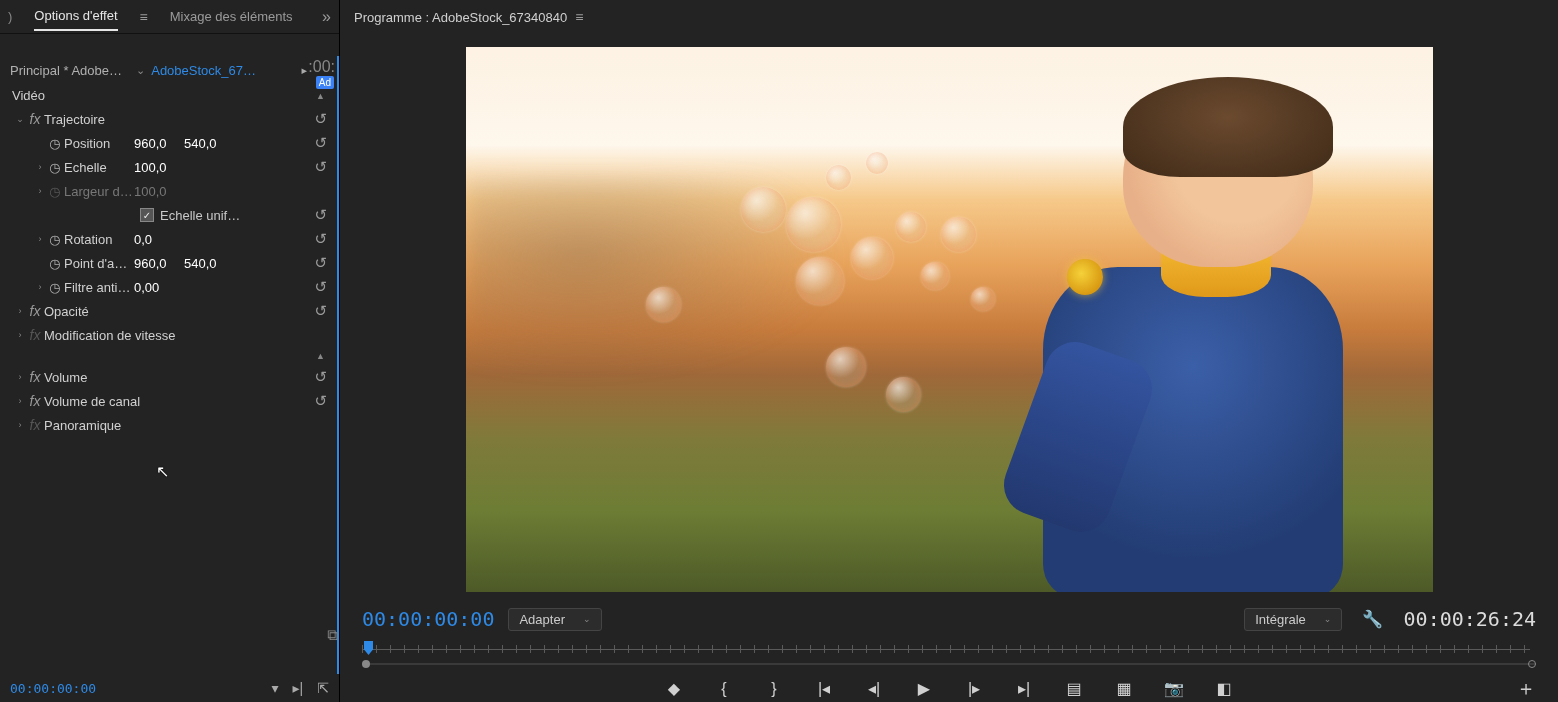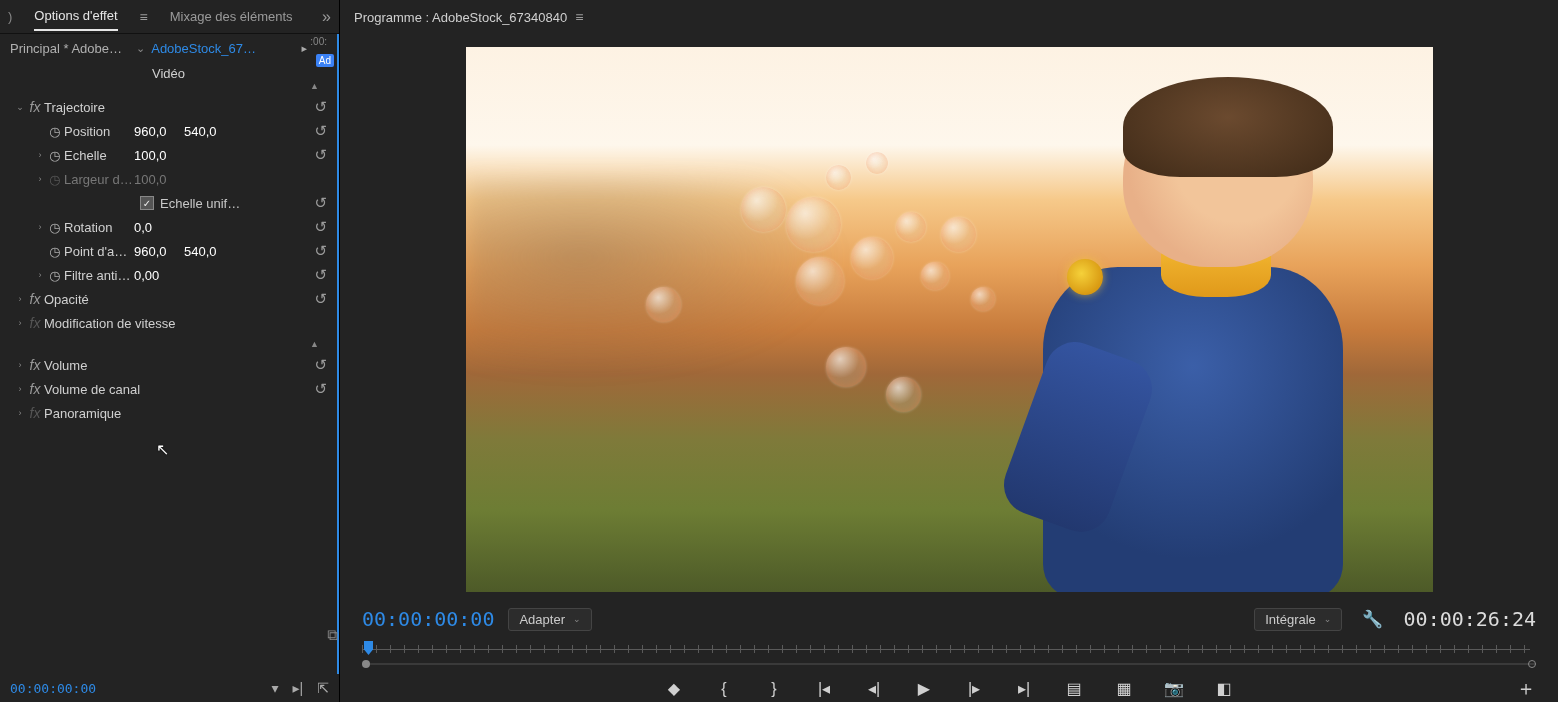--- a/index.html
+++ b/index.html
@@ -12,23 +12,23 @@
 .tab.active { color:#e6e6e6; border-bottom:2px solid #e6e6e6; }
 .tab-menu { color:#9a9a9a; font-size:14px; }
 .tabs-expand { margin-left:auto; color:#9a9a9a; font-size:16px; }
 
 .crumb { display:flex; align-items:center; padding:6px 10px; height:28px; gap:6px; position:relative; }
 .crumb .c1 { color:#b0b0b0; max-width:120px; overflow:hidden; text-overflow:ellipsis; white-space:nowrap; }
 .crumb .chev { color:#8a8a8a; font-size:11px; }
 .crumb .c2 { color:#2e8ae6; }
 .crumb .play { position:absolute; right:30px; color:#aaa; font-size:11px; }
 .mini-head { background:#3b82f6; color:#fff; font-size:10px; padding:1px 3px; border-radius:2px; }
-.effects-body { position:relative; flex:1; border-right:2px solid #2e8ae6; }
-
-.section-header { display:flex; align-items:center; padding:4px 18px; color:#d0d0d0; cursor:pointer; font-weight:normal;flex-direction:column; }
+.effects-body { position:relative; flex:1; border-right:2px solid #2e8ae6;margin-top:22px; }
+
+.section-header { display:flex; align-items:center; padding:4px 12px; color:#d0d0d0; cursor:pointer; font-weight:normal; }
 .section-header .label-t { flex:1; }
 .section-header .tri { font-size:9px; color:#888; margin-left:auto; }
 
 .prop { display:flex; align-items:center; height:24px; padding:0 10px 0 14px; }
 .prop .tw { width:12px; font-size:9px; color:#888; cursor:pointer; text-align:center; }
 .prop .fx { width:18px; font-size:14px; font-style:italic; color:#999; text-align:center; }
 .prop .fx.dim { color:#555; }
 .prop .sw { width:18px; font-size:13px; color:#aaa; text-align:center; }
 .prop .nm { flex:0 0 70px; color:#d0d0d0; overflow:hidden; text-overflow:ellipsis; white-space:nowrap; }
 .prop .nm.dim { color:#777; }
@@ -57,21 +57,21 @@
 .collar { position:absolute; top:155px; right:82px; width:110px; height:55px; background:linear-gradient(#f4b933,#e0991a); border-radius:10px 10px 40% 40%; }
 .jacket { position:absolute; top:180px; right:10px; width:300px; height:330px; background:radial-gradient(circle at 50% 30%, #3b5fa8, #233d74 70%); border-radius:25% 25% 10% 10%; }
 .arm { position:absolute; top:260px; right:220px; width:110px; height:180px; background:linear-gradient(#3454a0,#22386f); border-radius:30px; transform:rotate(20deg);}
 .wand { position:absolute; top:172px; right:250px; width:36px; height:36px; border-radius:50%; background:radial-gradient(circle at 40% 40%,#f5d13a,#d99a12 70%); box-shadow:0 0 8px rgba(245,200,60,.6);}
 .bubble { position:absolute; border-radius:50%; background:radial-gradient(circle at 35% 30%, rgba(255,255,255,.6), rgba(255,255,255,0) 50%), rgba(230,220,200,.2); box-shadow:inset 0 0 8px rgba(255,120,60,.3), 0 0 3px rgba(255,255,255,.3); }
 .b1{top:140px;left:275px;width:45px;height:45px}.b2{top:150px;left:320px;width:55px;height:55px}.b3{top:210px;left:330px;width:48px;height:48px}.b4{top:190px;left:385px;width:42px;height:42px}.b5{top:240px;left:180px;width:35px;height:35px}.b6{top:300px;left:360px;width:40px;height:40px}.b7{top:330px;left:420px;width:35px;height:35px}.b8{top:118px;left:360px;width:25px;height:25px}.b9{top:105px;left:400px;width:22px;height:22px}.b10{top:165px;left:430px;width:30px;height:30px}.b11{top:170px;left:475px;width:35px;height:35px}.b12{top:215px;left:455px;width:28px;height:28px}.b13{top:240px;left:505px;width:24px;height:24px}
 
 .time-row { display:flex; align-items:center; padding:2px 22px; gap:14px; }
 .tc-big { color:#2e8ae6; font-family:monospace; font-size:20px; }
 .tc-big.white { color:#dcdcdc; }
-.sel { background:#2c2c2c; border:1px solid #444; padding:3px 10px; color:#ccc; display:flex; align-items:center; gap:8px; cursor:pointer; border-radius:3px;}
+.sel { background:#2c2c2c; border:1px solid #444; padding:3px 10px; color:#ccc; display:flex; align-items:center; gap:18px; cursor:pointer; border-radius:3px;}
 .sel .dd { font-size:9px; color:#888; }
 .wrench { color:#aaa; font-size:17px; margin:0 6px; }
 .spacer { flex:1; }
 
 .ruler { position:relative; margin:6px 22px 0; height:30px; }
 .ruler-line { position:absolute; top:10px; left:0; right:6px; height:1px; background:#5a5a5a; }
 .ticks { position:absolute; top:6px; left:0; right:6px; height:8px;
   background:repeating-linear-gradient(90deg,#5a5a5a 0,#5a5a5a 1px,transparent 1px,transparent 14px);}
 .playhead { position:absolute; top:2px; left:2px; width:9px; height:14px; background:#2e8ae6; clip-path:polygon(0 0,100% 0,100% 60%,50% 100%,0 60%);}
 .barline { position:absolute; left:0; right:0; top:24px; height:2px; background:#3a3a3a; }
@@ -96,21 +96,21 @@
     <span class="tabs-expand">»</span>
   </div>
 
   <div class="effects-body">
     <div class="crumb">
       <span class="c1">Principal * AdobeSt…</span>
       <span class="chev">⌄</span>
       <span class="c2">AdobeStock_67…</span>
       <span class="play">▸</span>
     </div>
-    <div style="position:absolute;right:10px;top:2px;font-size:10px;color:#888">:00:</div>
+    <div style="position:absolute;right:2px;top:2px;font-size:16px;color:#888">:00:</div>
     <div style="position:absolute;right:3px;top:20px">
         <div class="mini-head">Ad</div>
       </div>
 
     <div class="section-header">
       <span class="label-t">Vidéo</span>
       <span class="tri">▲</span>
     </div>
 
     <div class="prop">

